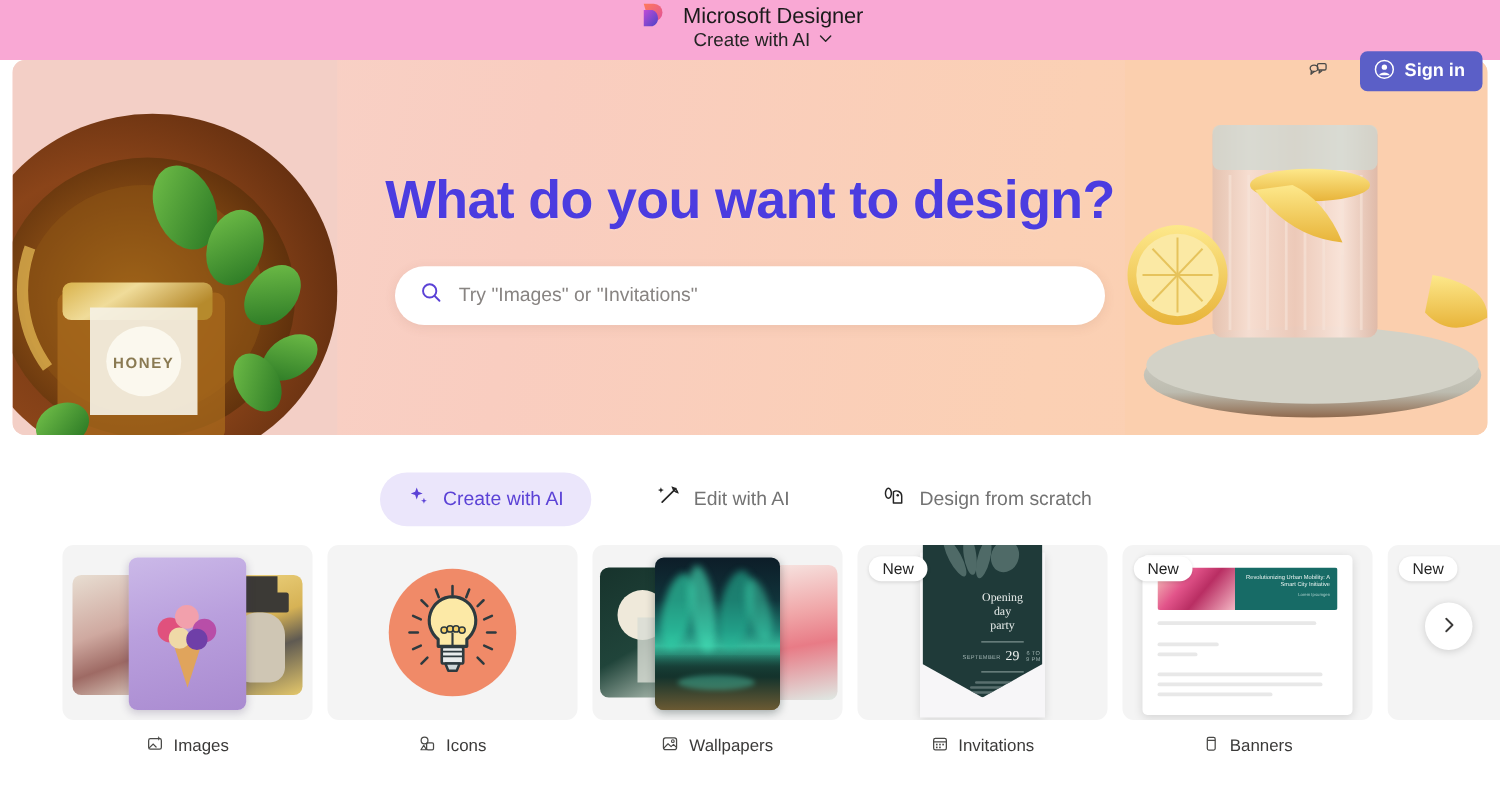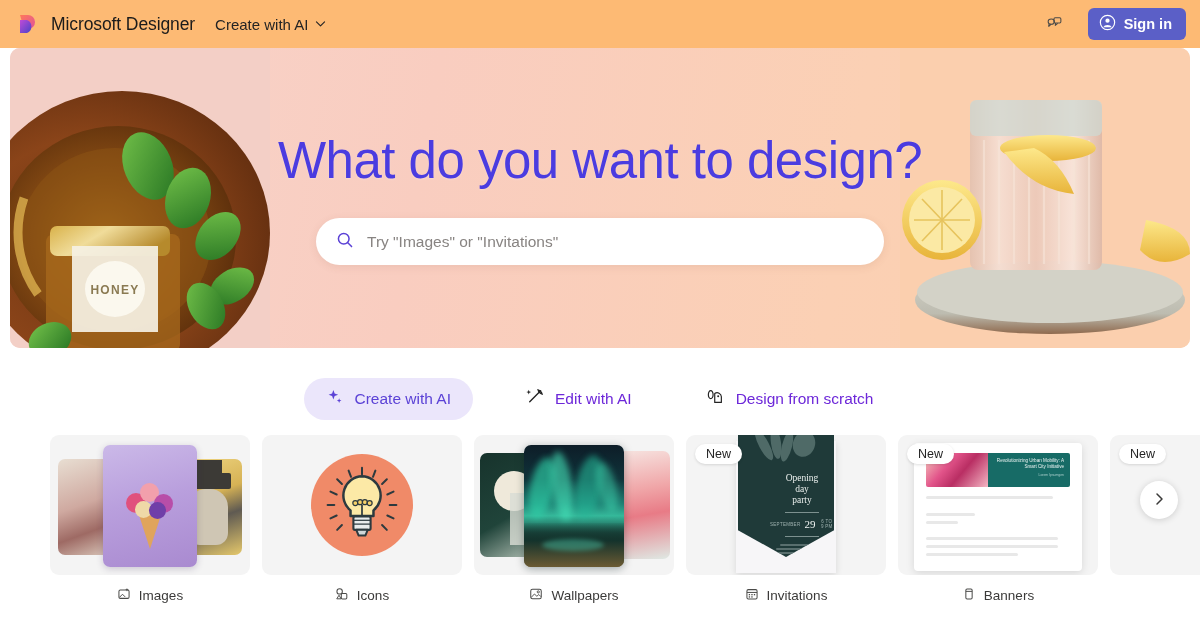--- a/index.html
+++ b/index.html
@@ -9,23 +9,24 @@
     background: #ffffff;
     overflow: hidden;
   }
 
   
   .topbar {
     height: 48px;
     display: flex;
     align-items: center;
     padding: 0 14px 0 16px;
-    background: #fdba74;
+    background: #f9a8d4;
     position: relative;
     z-index: 20;
+    flex-direction: column;
   }
   .brand { display: flex; align-items: center; gap: 11px; }
   .brand-logo { width: 24px; height: 24px; position: relative; }
   .brand-name {
     font-size: 17.5px; color: #1b1b1b; letter-spacing: -0.1px;
   }
   .nav-dropdown {
     display: flex; align-items: center; gap: 6px;
     margin-left: 20px; cursor: pointer;
     font-size: 15px; color: #242424;
@@ -62,21 +63,21 @@
   }
   .hero-left-img { left: 0; width: 260px; text-decoration: underline; }
   .hero-right-img { right: 0; width: 290px; }
 
   .hero-center {
     position: absolute; left: 0; right: 0; top: 0; bottom: 0;
     display: flex; flex-direction: column; align-items: center;
     justify-content: center; gap: 28px; z-index: 5;
   }
   .hero-title {
-    font-size: 51px; font-weight: normal; color: #4b3ce0;
+    font-size: 43px; font-weight: bold; color: #4b3ce0;
     letter-spacing: -0.5px;
     text-shadow: 0 1px 2px rgba(255,255,255,0.25);
   }
   .search-wrap {
     width: 568px; height: 47px;
     background: #ffffff; border-radius: 26px;
     display: flex; align-items: center;
     padding: 0 20px; gap: 13px;
     box-shadow: 0 2px 9px rgba(120, 70, 50, 0.10);
     cursor: text;
@@ -86,21 +87,21 @@
   }
 
   
   .tabs {
     display: flex; align-items: center; justify-content: center;
     gap: 30px; margin-top: 29px;
   }
   .tab {
     display: flex; align-items: center; gap: 10px;
     padding: 10px 22px; border-radius: 22px;
-    font-size: 15.5px; color: #6d28d9; cursor: pointer;
+    font-size: 15.5px; color: #737373; cursor: pointer;
     background: transparent; border: none;
     font-family: "Liberation Sans", sans-serif;
   }
   .tab.active { background: #ebe6fb; color: #5b42d6; }
 
   
   .cards-region { position: relative; margin-top: 14px; }
   .cards {
     display: flex; gap: 12px; padding: 0 50px;
     align-items: flex-start;

